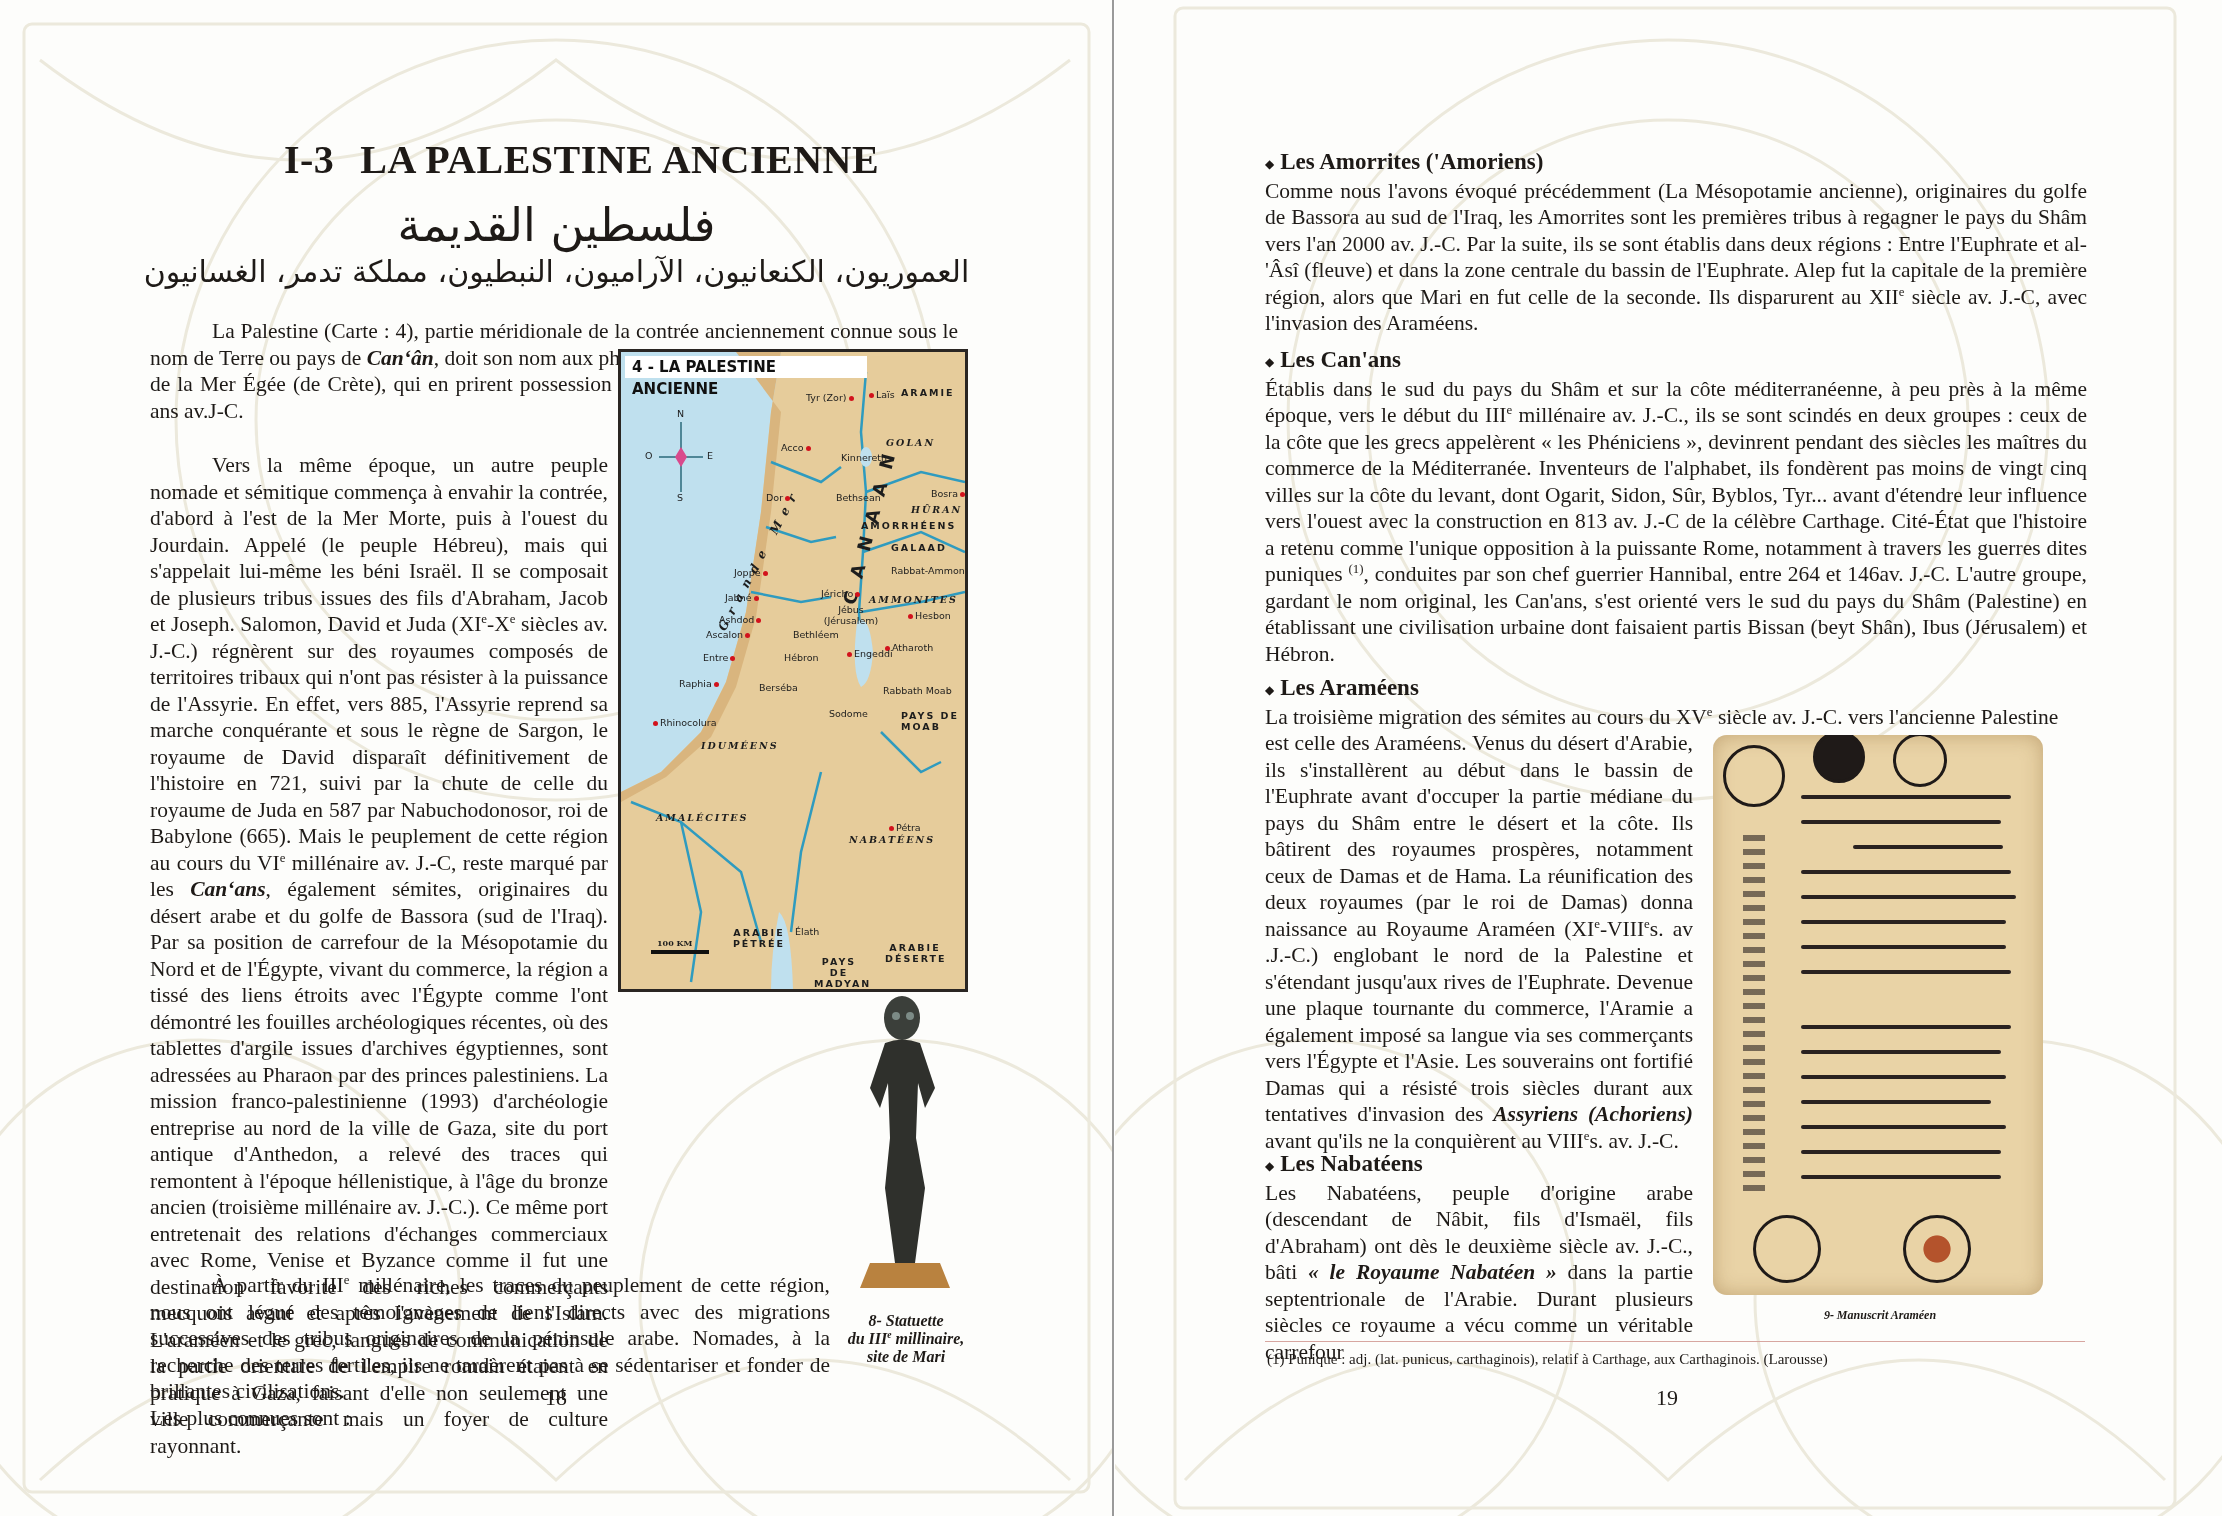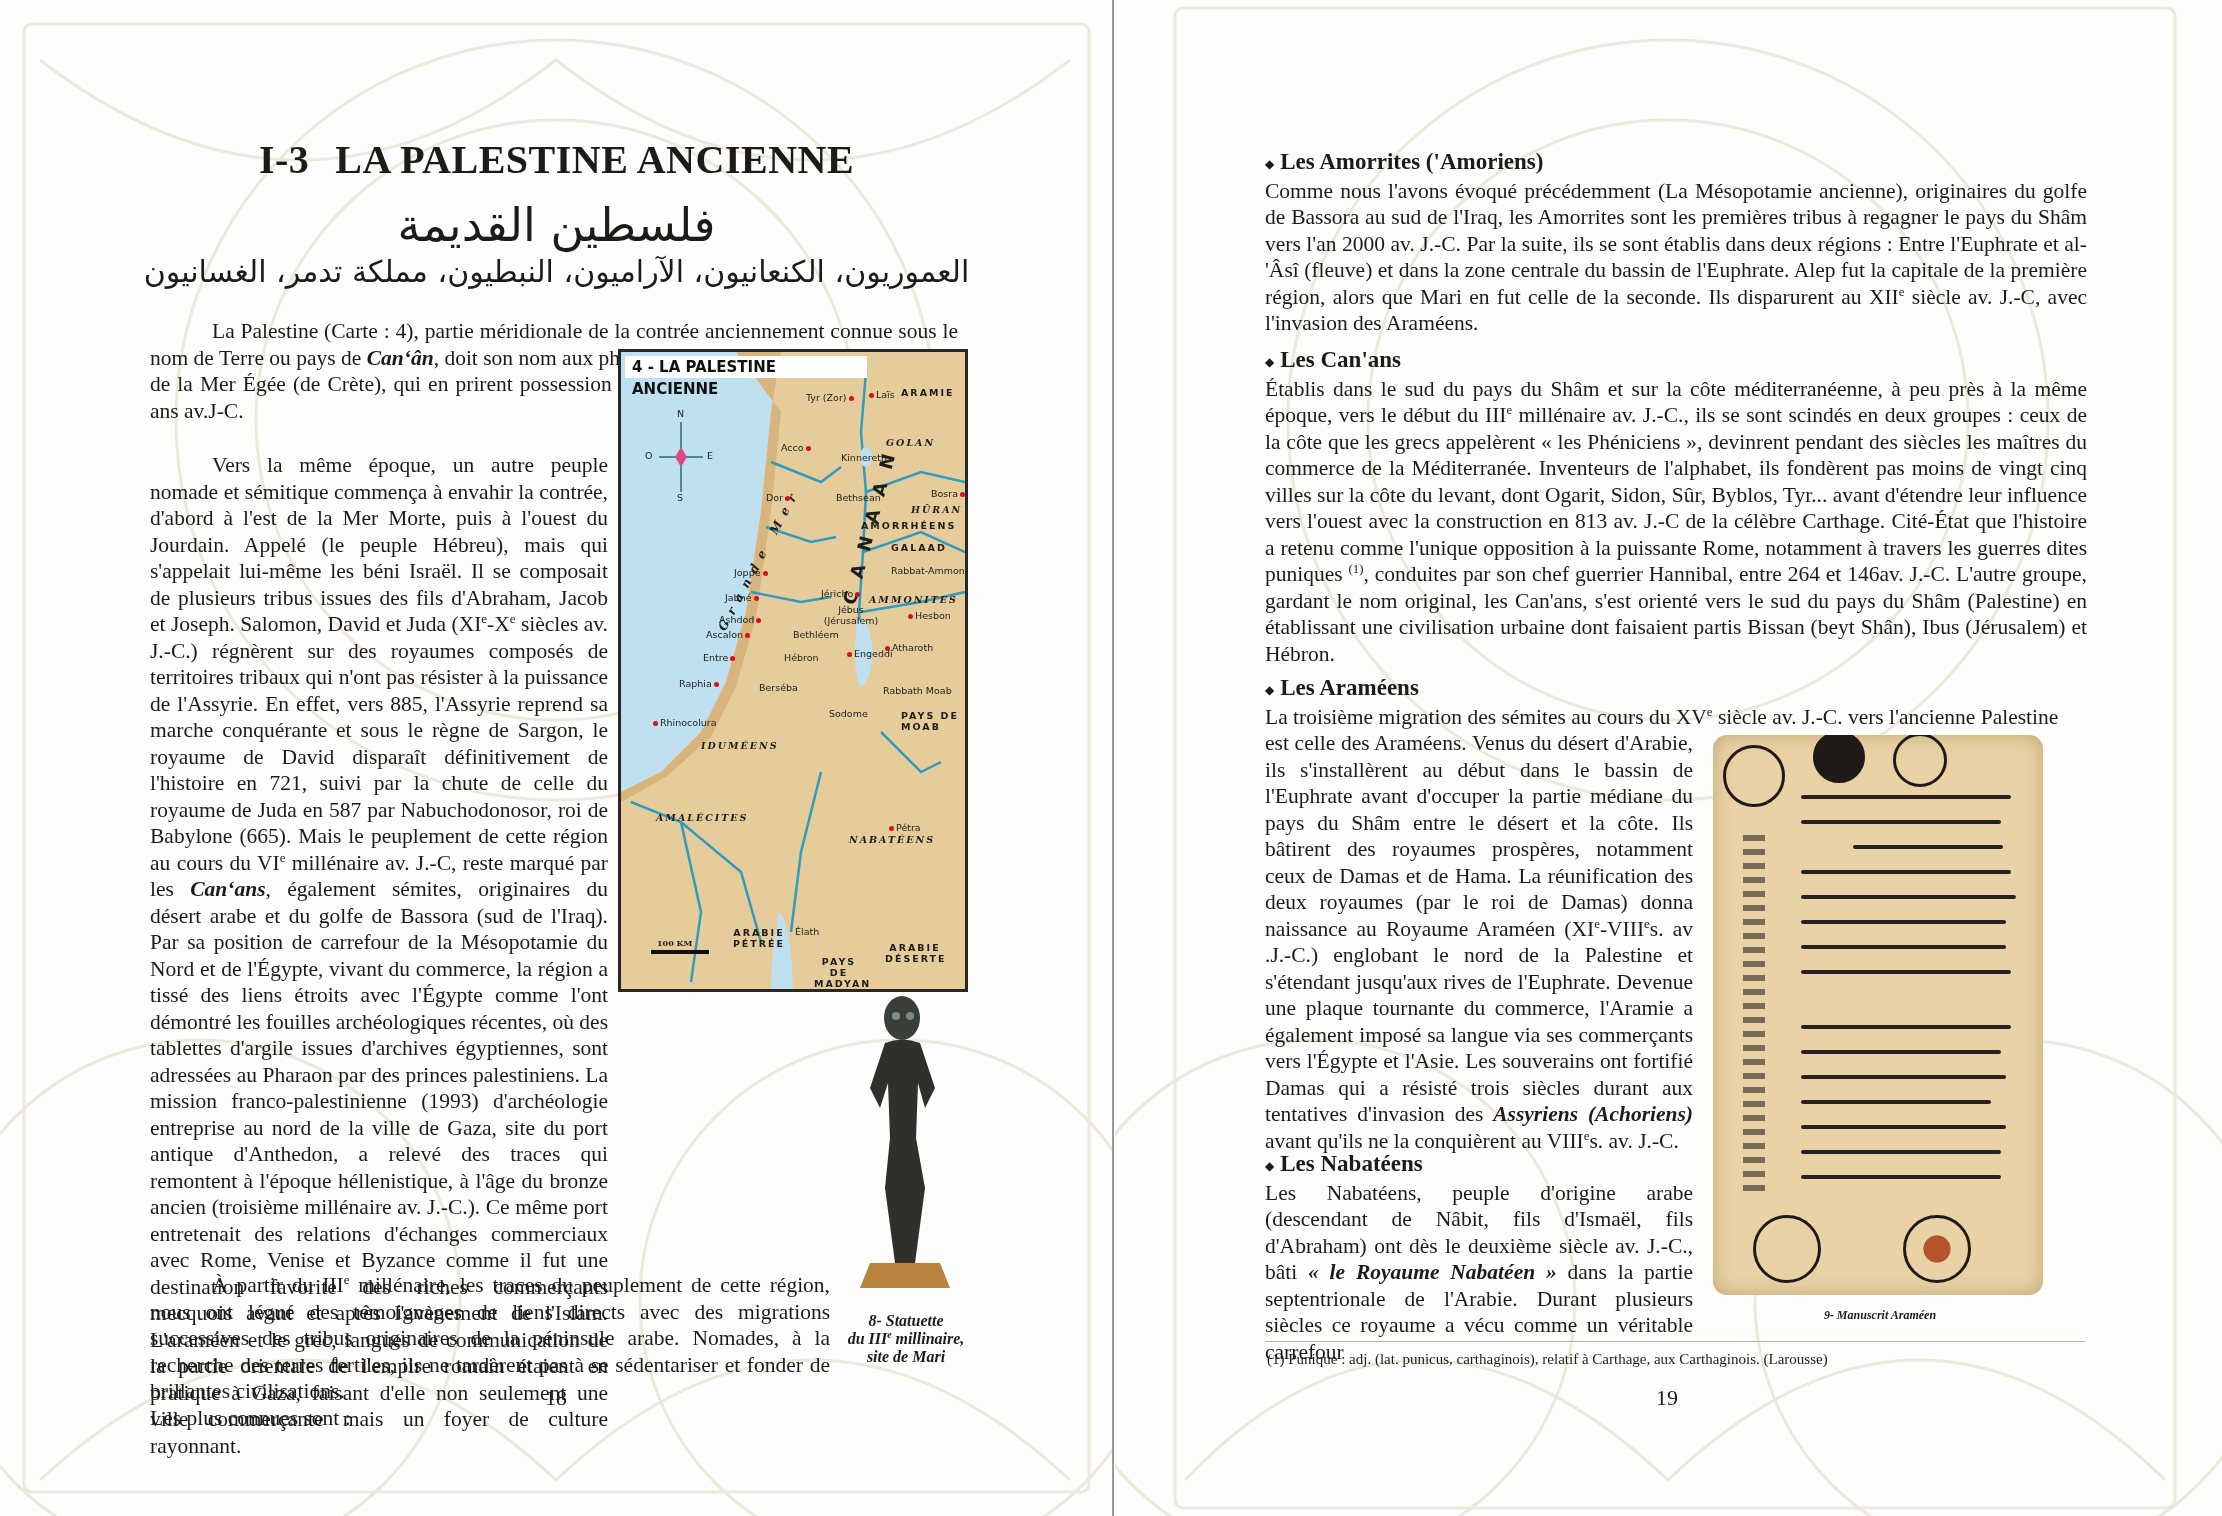--- a/index.html
+++ b/index.html
@@ -8,21 +8,21 @@
   .page { position:absolute; top:0; height:1516px; background:#fdfdfb; overflow:hidden; }
   .page.left { left:0; width:1113px; }
   .page.right { left:1115px; width:1107px; }
   .spine { position:absolute; left:1112px; top:0; width:2px; height:1516px; background:#9a9a9a; }
   .bgpat { position:absolute; inset:0; pointer-events:none; }
   .txt { position:absolute; font-size:21.5px; line-height:26.5px; text-align:justify; }
   .txt p { margin:0; }
   .indent { text-indent:62px; }
   b.bi, i.bi { font-weight:bold; font-style:italic; }
   sup { font-size:60%; line-height:0; }
-  .title { position:absolute; left:0; width:1113px; top:136px; text-align:center; font-size:40px; font-weight:bold; letter-spacing:0.5px; }
+  .title { position:absolute; left:8px; width:1113px; top:136px; text-align:center; font-size:40px; font-weight:bold; letter-spacing:0.5px;padding-left:17px; }
   .title .num { margin-right:26px; }
   .arabic1 { position:absolute; left:0; width:1113px; top:198px; text-align:center; font-size:46px; direction:rtl; font-family:"DejaVu Sans",sans-serif; }
   .arabic2 { position:absolute; left:0; width:1113px; top:254px; text-align:center; font-size:30px; direction:rtl; font-family:"DejaVu Sans",sans-serif; }
   .pagenum { position:absolute; top:1385px; font-size:22px; text-align:center; width:80px; }
   .map { position:absolute; left:618px; top:349px; width:344px; height:637px; border:3px solid #2a2623; background:#e8cfa0; overflow:hidden; }
   .map .sea { position:absolute; left:0; top:0; width:160px; height:100%; background:#bfe0ee; }
   .map .head { position:absolute; left:4px; top:4px; width:235px; height:22px; background:#fff; font-family:"DejaVu Sans",sans-serif; font-weight:bold; font-size:15px; line-height:22px; padding-left:7px; color:#111; }
   .lbl { position:absolute; font-family:"DejaVu Sans",sans-serif; font-size:9.5px; color:#1d1d1d; white-space:nowrap; }
   .lbl.reg { font-weight:bold; letter-spacing:2px; font-size:9.5px; }
   .lbl.it { font-family:"DejaVu Serif",serif; font-style:italic; font-weight:bold; letter-spacing:2px; }

